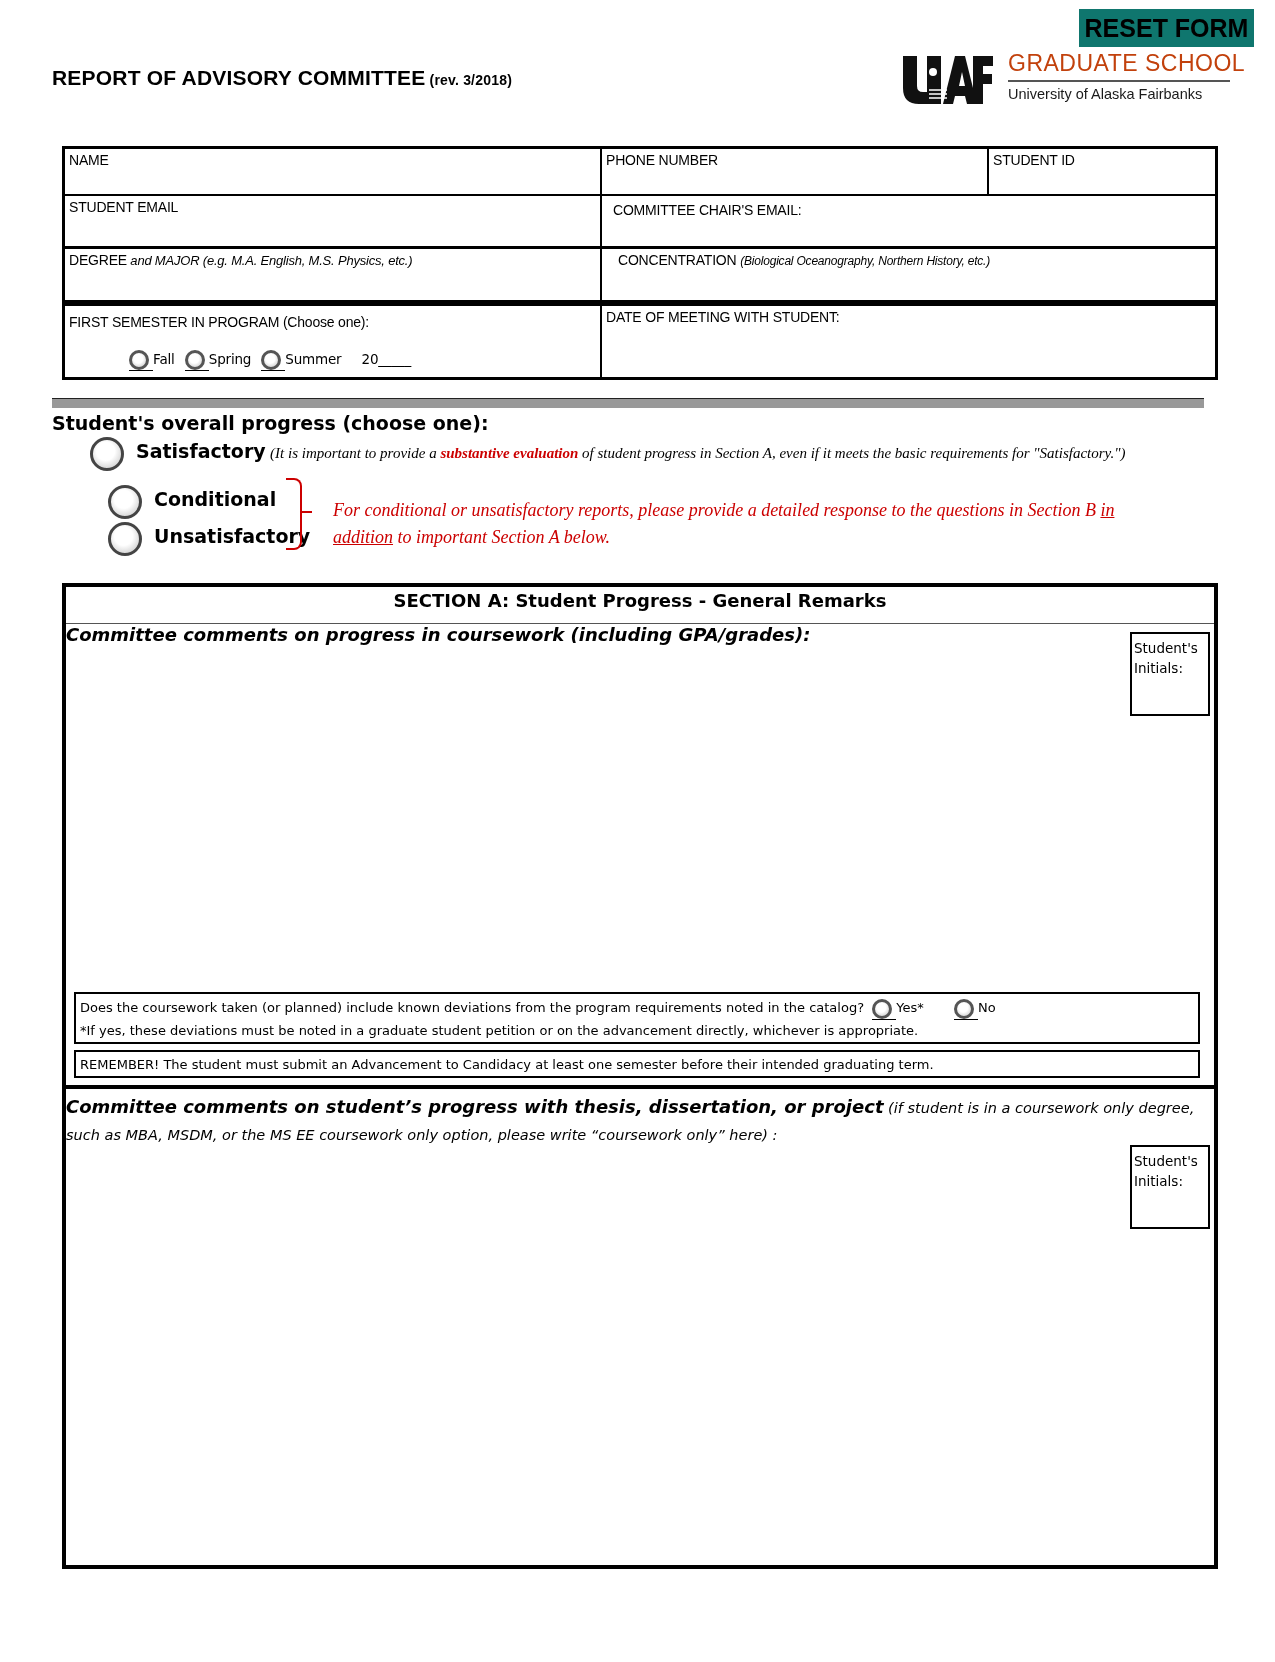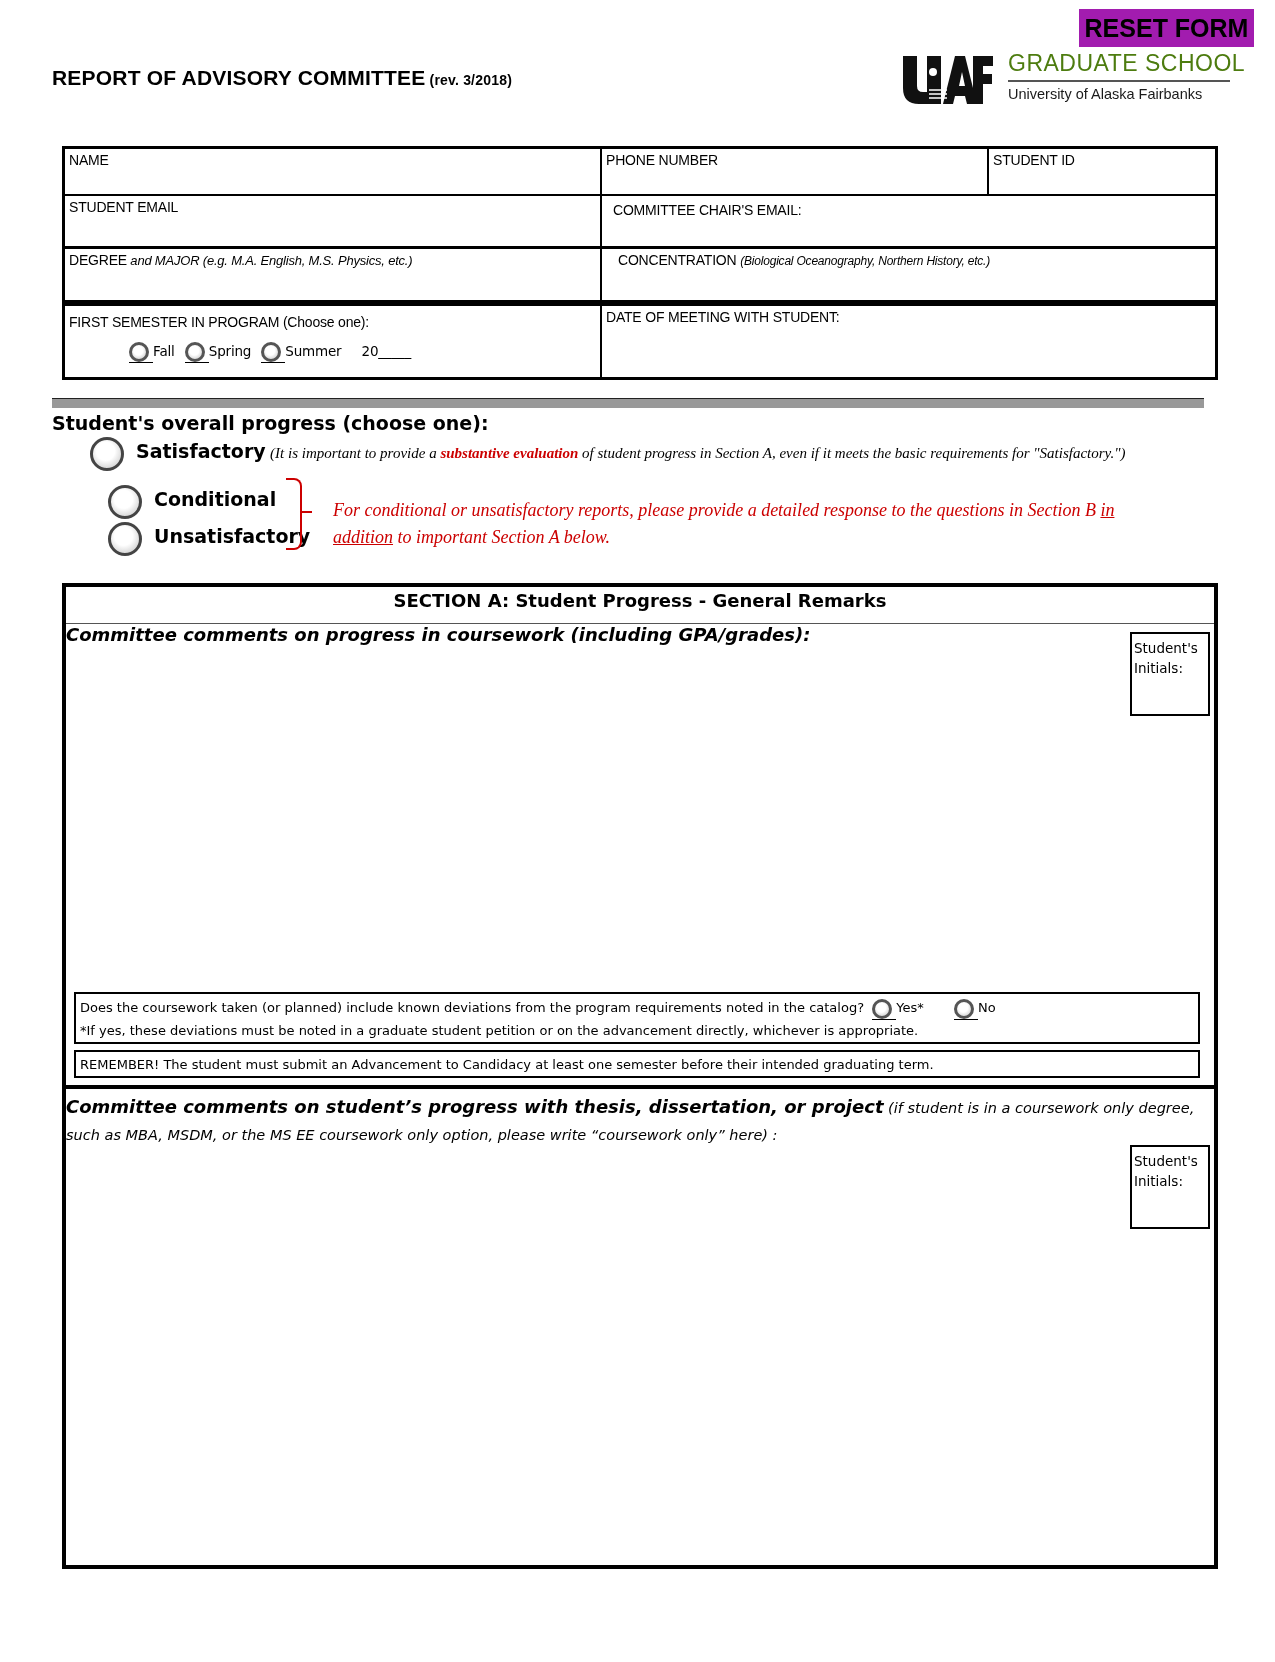--- a/index.html
+++ b/index.html
@@ -3,25 +3,25 @@
 <meta charset="utf-8">
 <style>
   html, body { margin: 0; padding: 0; background: #ffffff; }
   body { width: 1275px; height: 1662px; position: relative; overflow: hidden;
          font-family: "Liberation Sans", sans-serif; color: #000; }
   .abs { position: absolute; }
 
   
   .doc-title { left: 52px; top: 66px; font-weight: bold; font-size: 21px; letter-spacing: 0.2px; }
   .doc-title .rev { font-size: 14px; margin-left: 4px; }
-  .reset-btn { left: 1079px; top: 9px; width: 175px; height: 38px; background: #a21caf;
+  .reset-btn { left: 1079px; top: 9px; width: 175px; height: 38px; background: #0f766e;
                font-weight: bold; font-size: 25px; line-height: 38px; text-align: center;
                cursor: pointer; border: none; padding: 0; font-family: "Liberation Sans", sans-serif; }
   .logo-mark { left: 903px; top: 52px; width: 90px; height: 52px; }
-  .logo-grad { left: 1008px; top: 50px; font-size: 23px; letter-spacing: 0.5px; color: #4d7c0f; }
+  .logo-grad { left: 1008px; top: 50px; font-size: 23px; letter-spacing: 0.5px; color: #c2410c; }
   .logo-rule { left: 1008px; top: 80px; width: 222px; height: 2px; background: #555; }
   .logo-uaf-name { left: 1008px; top: 86px; font-size: 14.5px; color: #1a1a1a; }
 
   
   .info-table { left: 62px; top: 146px; width: 1156px; height: 234px;
                 border: 3px solid #000; box-sizing: border-box; }
   .cell { position: absolute; box-sizing: border-box; font-size: 14px; font-family: "Liberation Sans", sans-serif;
           padding: 3px 4px; letter-spacing: -0.2px; }
   .cell .it { font-style: italic; font-size: 13px; }
   .cell .it-sm { font-style: italic; font-size: 12px; }
@@ -125,21 +125,21 @@
     <div><span>DEGREE</span><span class="it"> and MAJOR (e.g. M.A. English, M.S. Physics, etc.)</span></div>
     <div></div>
   </div>
   <div class="cell" style="left:537px; top:100px; width:613px; height:38px;padding-left:16px;">
     <div><span>CONCENTRATION </span><span class="it-sm">(Biological Oceanography,  Northern History, etc.)</span></div>
     <div></div>
   </div>
 
   <div class="cell" style="left:0; top:162px; width:535px; height:66px;">
     <div>FIRST SEMESTER IN PROGRAM (Choose one):</div>
-    <div style="margin-left:60px; margin-top:12px; font-family:'DejaVu Sans',sans-serif; font-size:13.5px;">
+    <div style="margin-left:60px; margin-top:20px; font-family:'DejaVu Sans',sans-serif; font-size:13.5px;">
       <span class="uline"><span class="radio small-radio"></span>&nbsp;</span><span>Fall</span>
       <span class="uline" style="margin-left:6px;"><span class="radio small-radio"></span>&nbsp;</span><span>Spring</span>
       <span class="uline" style="margin-left:6px;"><span class="radio small-radio"></span>&nbsp;</span><span>Summer</span>
       <span style="margin-left:16px;">20</span><span>_____</span>
     </div>
   </div>
   <div class="cell" style="left:537px; top:157px; width:613px; height:71px;">
     <div>DATE OF MEETING WITH STUDENT:</div>
     <div></div>
   </div>

